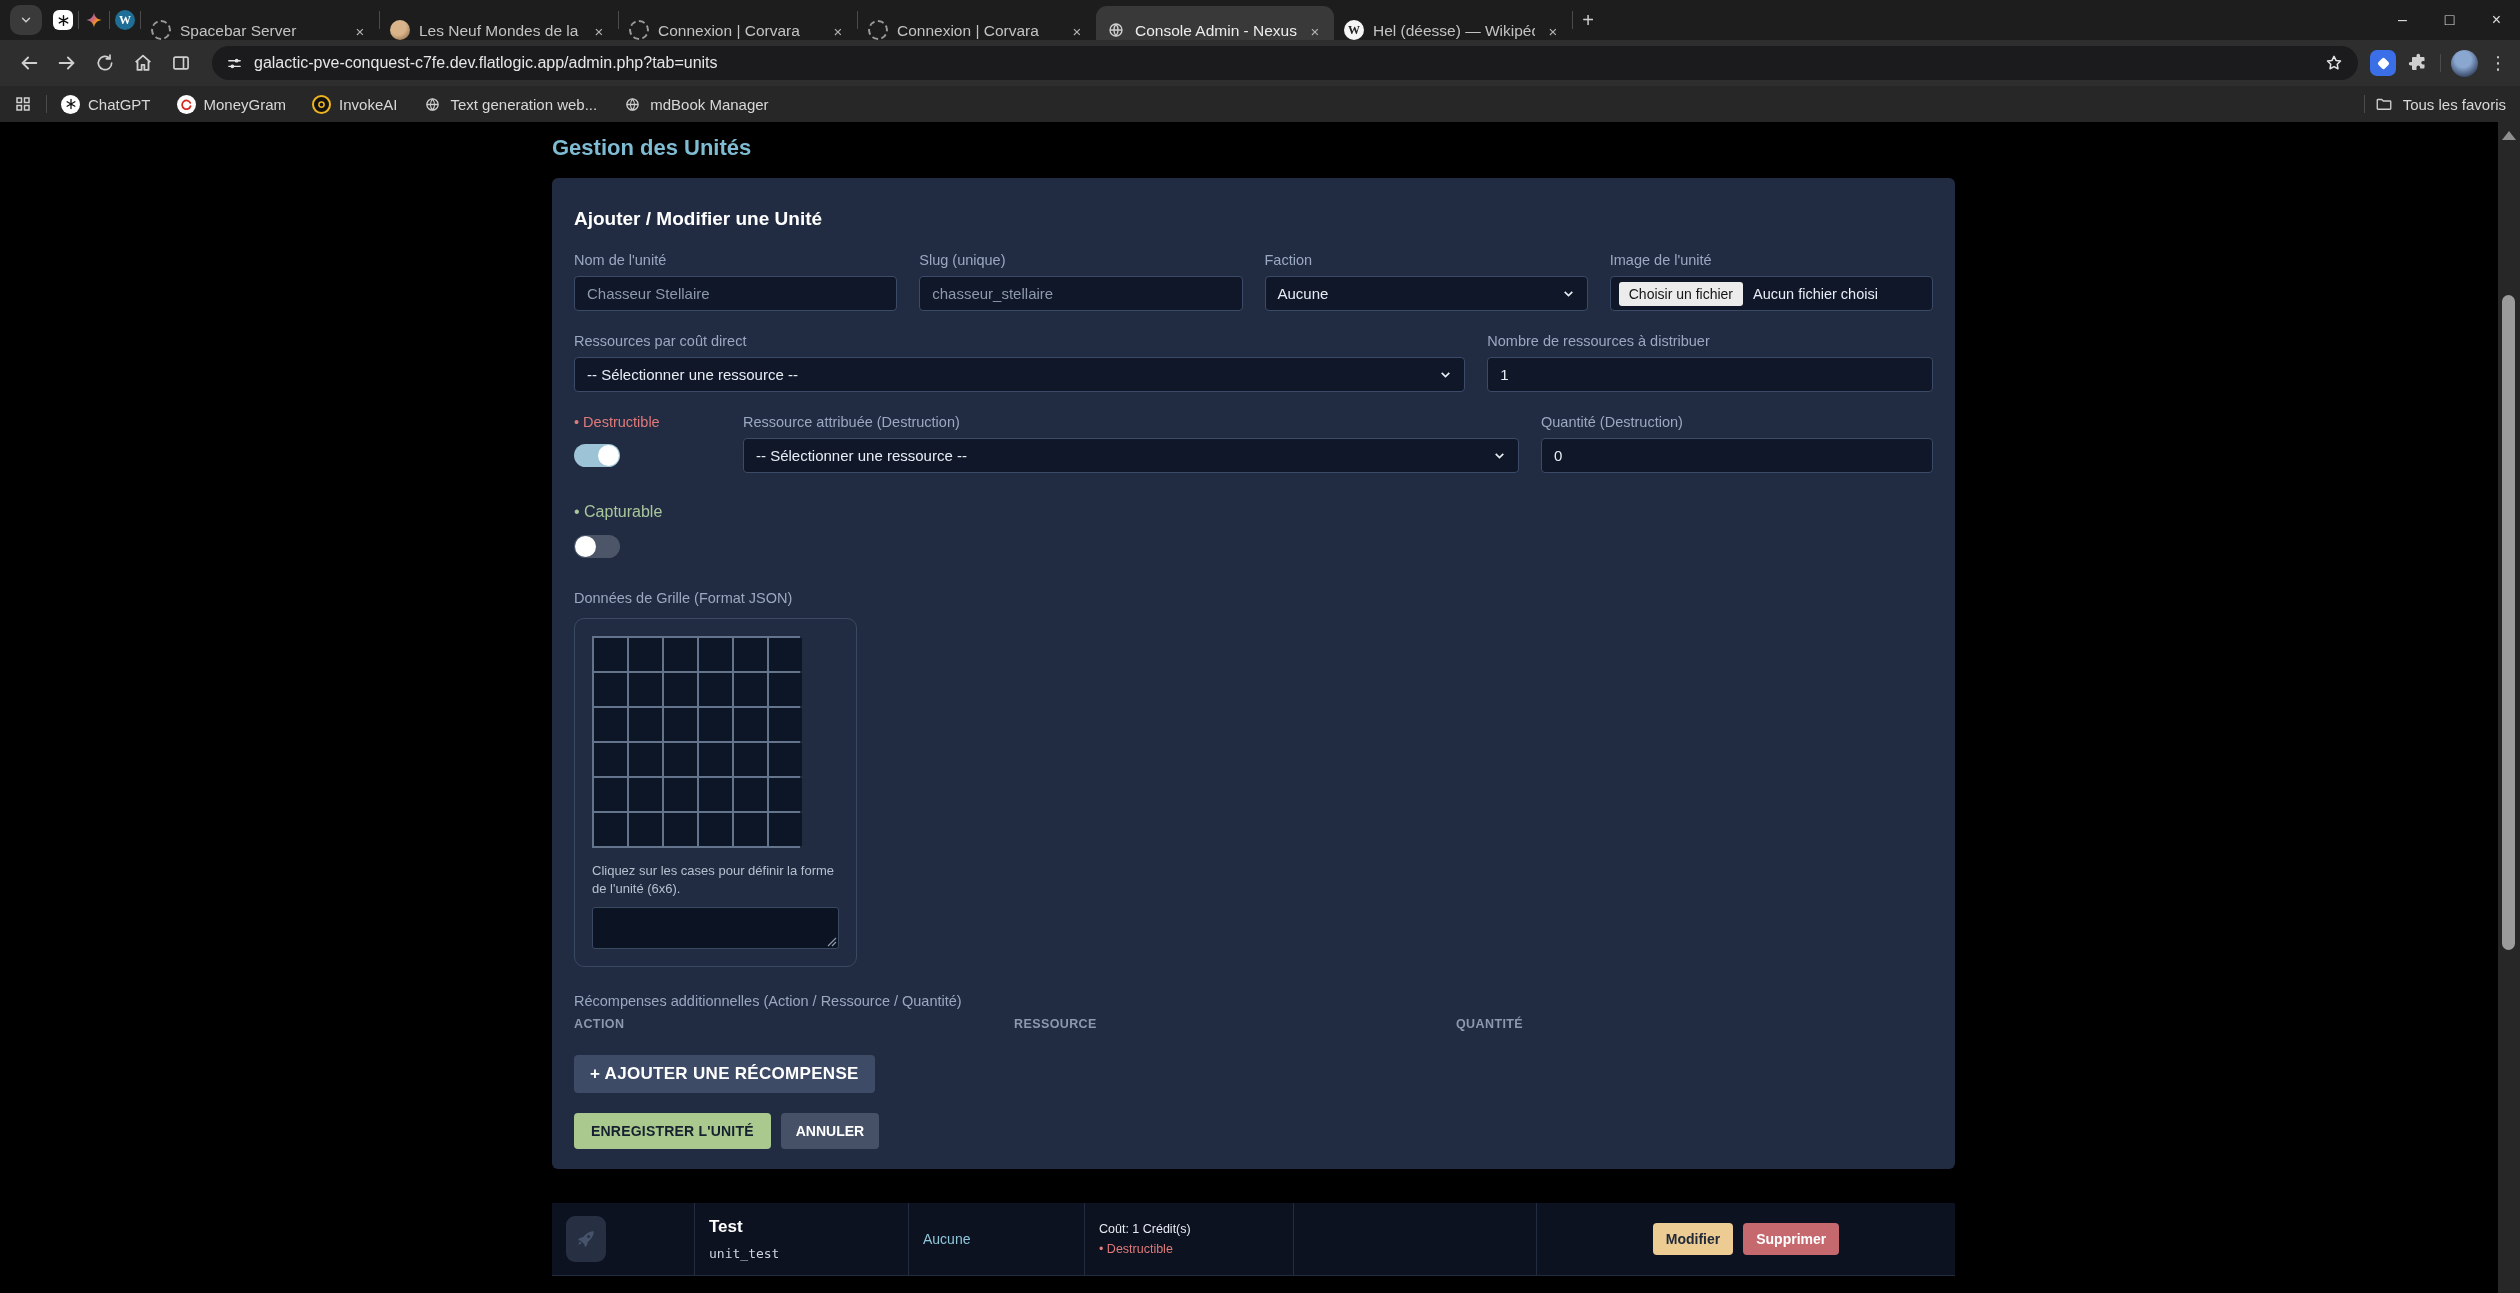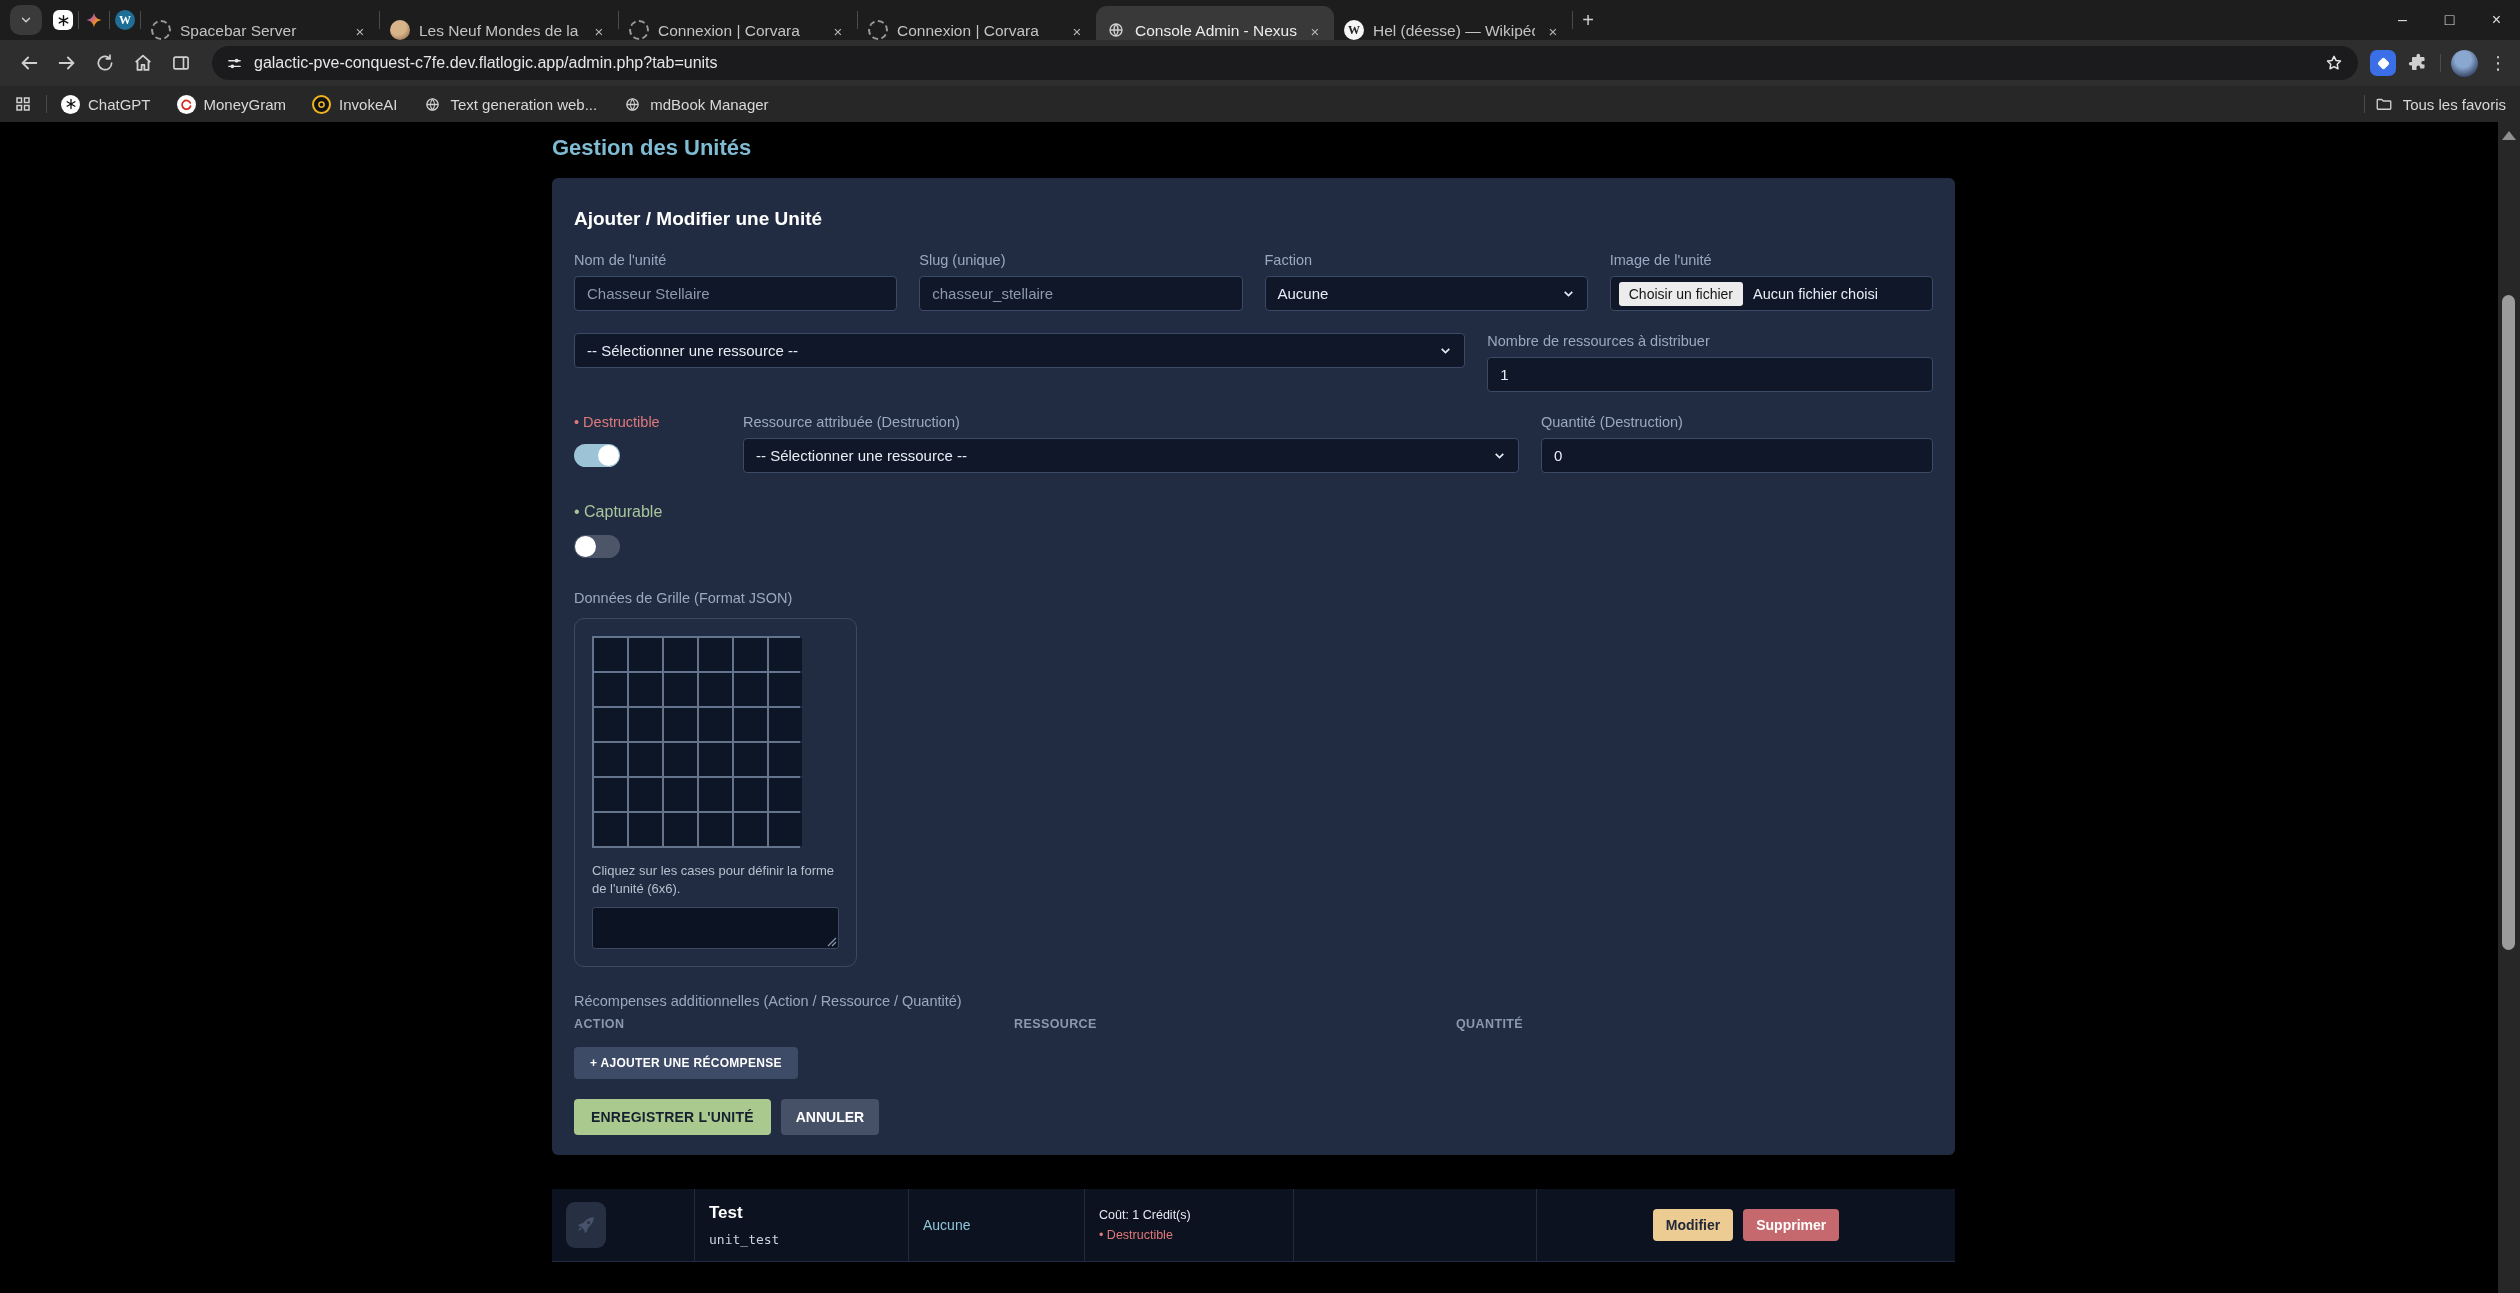--- a/index.html
+++ b/index.html
@@ -87,21 +87,21 @@
   .gcell{background:#0d1626}
   .grid-caption{margin-top:14px;font-size:13px;color:#b6c0cf;line-height:1.35}
   .ta-wrap{position:relative;margin-top:10px}
   .ta-wrap textarea{width:100%;height:42px;background:#0c1424;border:1px solid #394962;border-radius:3px;resize:none;display:block}
   .ta-handle{position:absolute;right:2px;bottom:2px;color:#8a97ad}
 
   .rewards-label{margin-top:26px}
   .rewards-headers{display:grid;grid-template-columns:440px 442px 1fr;margin-top:7px}
   .rewards-headers span{font-size:12.5px;font-weight:bold;letter-spacing:.4px;color:#8b98ae}
   .btn{border:none;border-radius:4px;font-family:"Liberation Sans",sans-serif;font-weight:bold;cursor:pointer}
-  .add-reward{margin-top:16px;background:#3e4b66;color:#fff;font-size:12px;letter-spacing:.3px;padding:9px 16px}
+  .add-reward{margin-top:24px;background:#3e4b66;color:#fff;font-size:17px;letter-spacing:.3px;padding:9px 16px}
   .actions-row{margin-top:20px;display:flex;gap:10px}
   .save{background:#a9c98e;color:#16202f;font-size:14px;padding:10px 17px;letter-spacing:.2px}
   .cancel{background:#465168;color:#fff;font-size:14px;padding:10px 15px}
 
   
   .units-table{margin-top:34px;width:1403px}
   .t-head,.t-row{display:grid;grid-template-columns:143px 214px 176px 209px 243px 1fr}
   .t-head{background:#1a2233}
   .t-head .t-cell{padding:11px 14px;font-size:14px;font-weight:bold;color:#7fbcd3;letter-spacing:.3px;border-right:1px solid #2b3549}
   .t-head .t-cell:last-child{border-right:none}
@@ -353,20 +353,21 @@
             <label>Image de l'unité</label>
             <div class="file-field">
               <span class="file-btn">Choisir un fichier</span>
               <span class="file-status">Aucun fichier choisi</span>
             </div>
           </div>
         </div>
 
         <div class="row row2">
           <div class="field">
+            <label>Ressources par coût direct</label>
             <div class="select">
               <span>-- Sélectionner une ressource --</span>
               <svg class="chev" width="13" height="13" viewBox="0 0 24 24" fill="none" stroke="currentColor" stroke-width="3">
                   <path d="M5 9l7 7 7-7"></path>
                 </svg>
             </div>
           </div>
           <div class="field">
             <label>Nombre de ressources à distribuer</label>
             <input class="input" type="text" value="1" style="">

